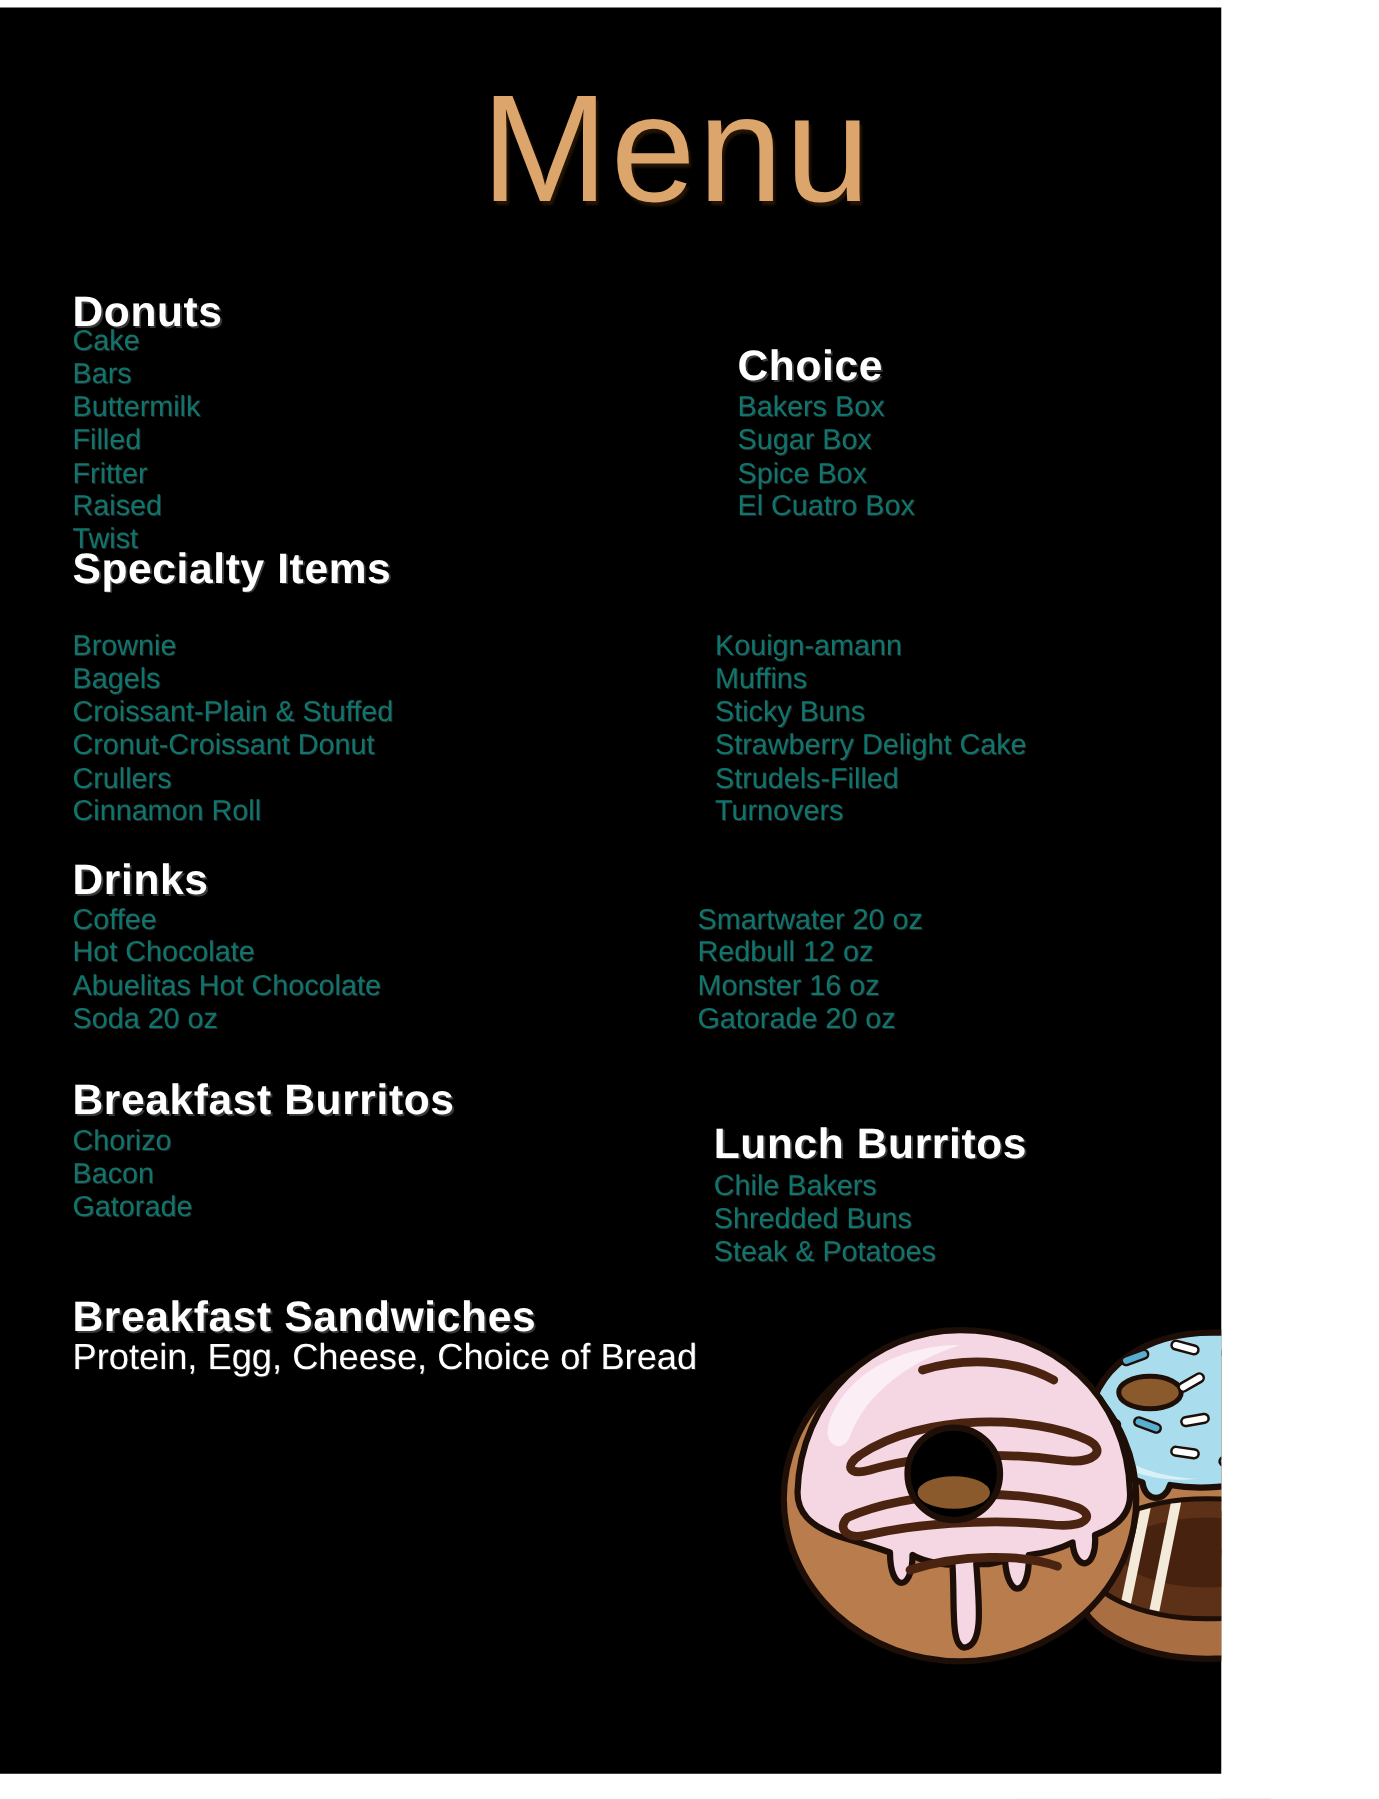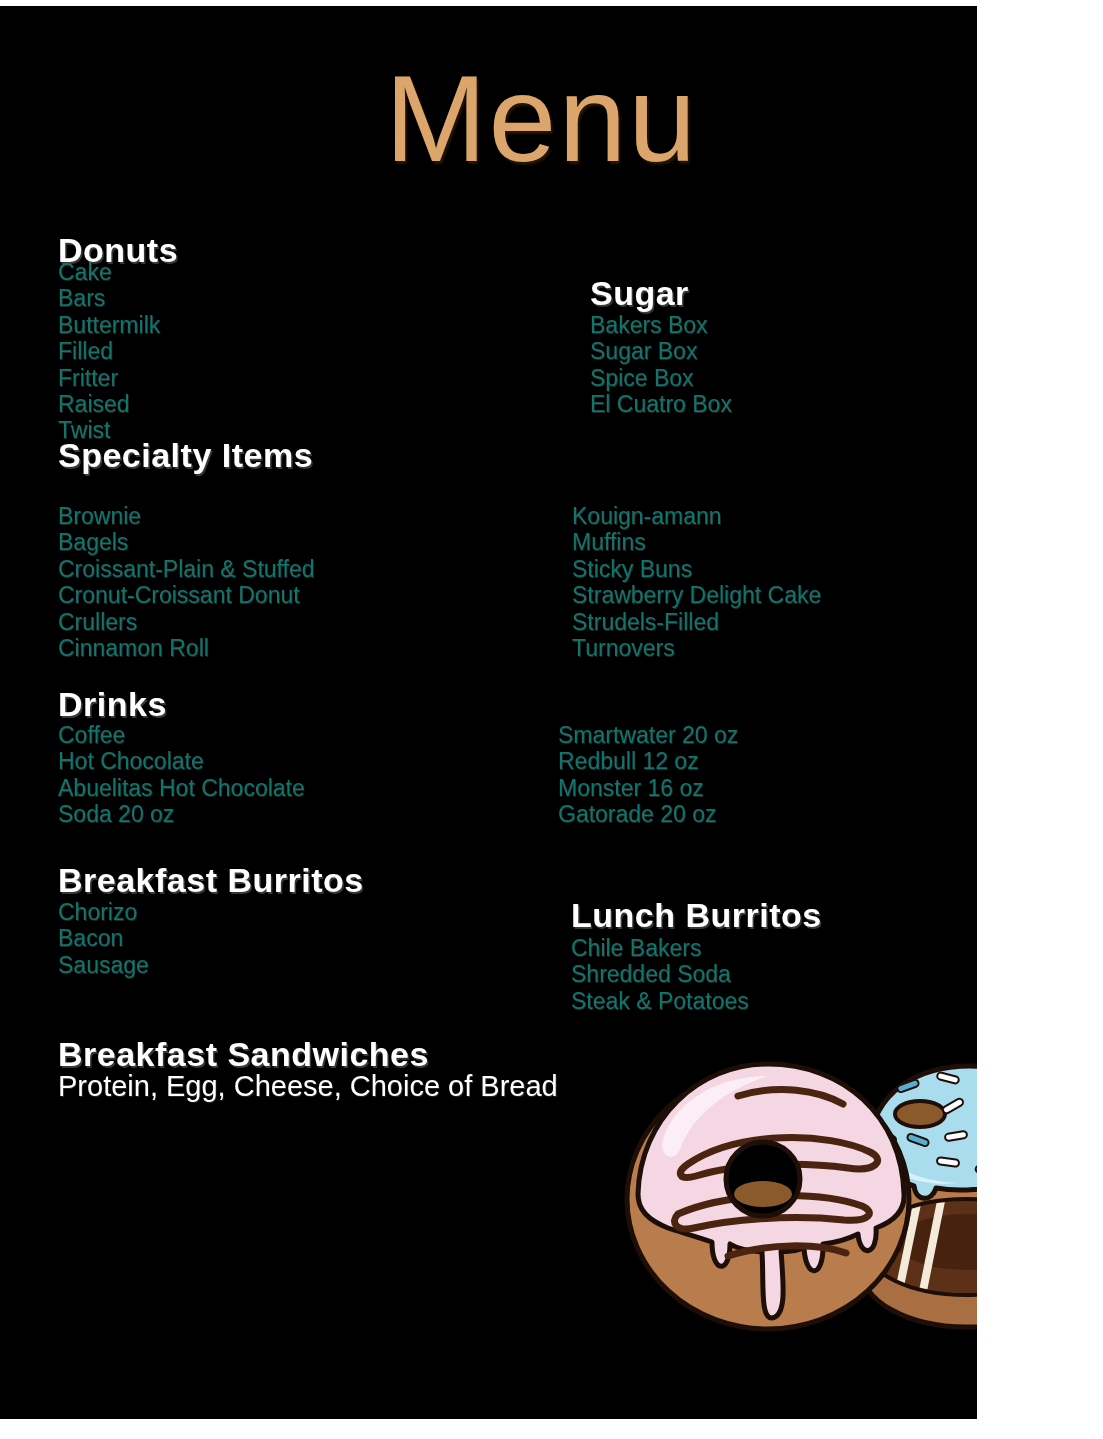--- a/index.html
+++ b/index.html
@@ -38,21 +38,21 @@
     <div class="items donuts-i">
         <div>Cake</div>
         <div>Bars</div>
         <div>Buttermilk</div>
         <div>Filled</div>
         <div>Fritter</div>
         <div>Raised</div>
         <div>Twist</div>
       </div>
 
-    <div class="sec-head dozen-h">Sugar</div>
+    <div class="sec-head dozen-h">Choice</div>
     <div class="items dozen-i">
         <div>Bakers Box</div>
         <div>Sugar Box</div>
         <div>Spice Box</div>
         <div>El Cuatro Box</div>
       </div>
 
     <div class="sec-head spec-h">Specialty Items</div>
     <div class="items spec-ir">
         <div>Kouign-amann</div>
@@ -82,27 +82,27 @@
         <div>Smartwater 20 oz</div>
         <div>Redbull 12 oz</div>
         <div>Monster 16 oz</div>
         <div>Gatorade 20 oz</div>
       </div>
 
     <div class="sec-head bb-h">Breakfast Burritos</div>
     <div class="items bb-i">
         <div>Chorizo</div>
         <div>Bacon</div>
-        <div>Sausage</div>
+        <div>Gatorade</div>
       </div>
 
     <div class="sec-head lb-h">Lunch Burritos</div>
     <div class="items lb-i">
         <div>Chile Bakers</div>
-        <div>Shredded Soda</div>
+        <div>Shredded Buns</div>
         <div>Steak &amp; Potatoes</div>
       </div>
 
     <div class="sec-head bs-h">Breakfast Sandwiches</div>
     <div class="desc bs-d">Protein, Egg, Cheese, Choice of Bread</div>
 
     <svg class="illustration" viewBox="0 0 455 295" aria-hidden="true">
 
       <g>
         <ellipse cx="352" cy="118" rx="102" ry="80" fill="#b97c4d" stroke="#1d0f08" stroke-width="5"></ellipse>

